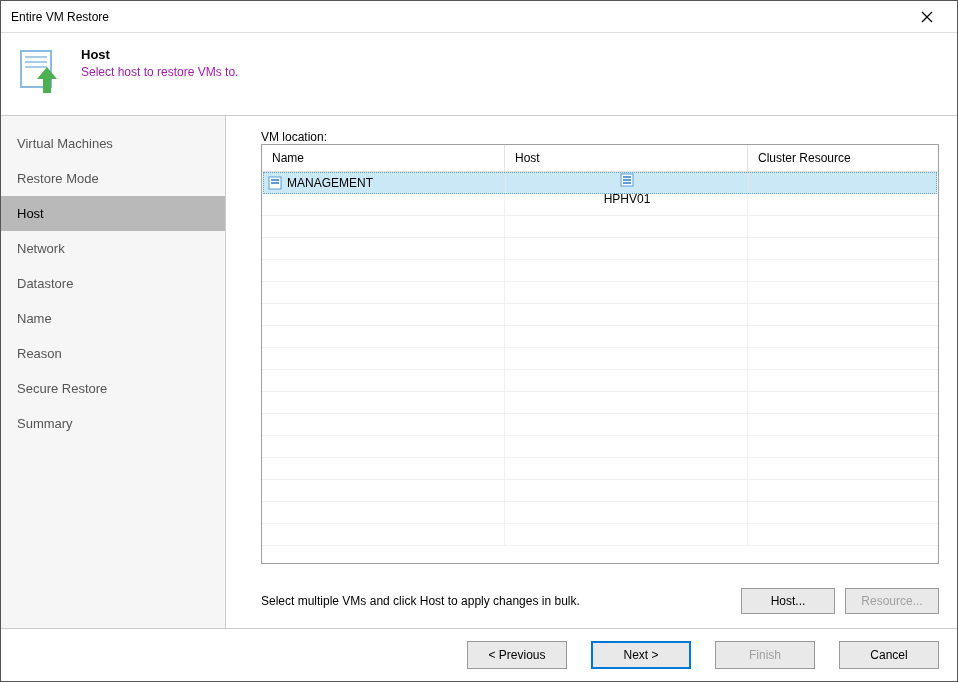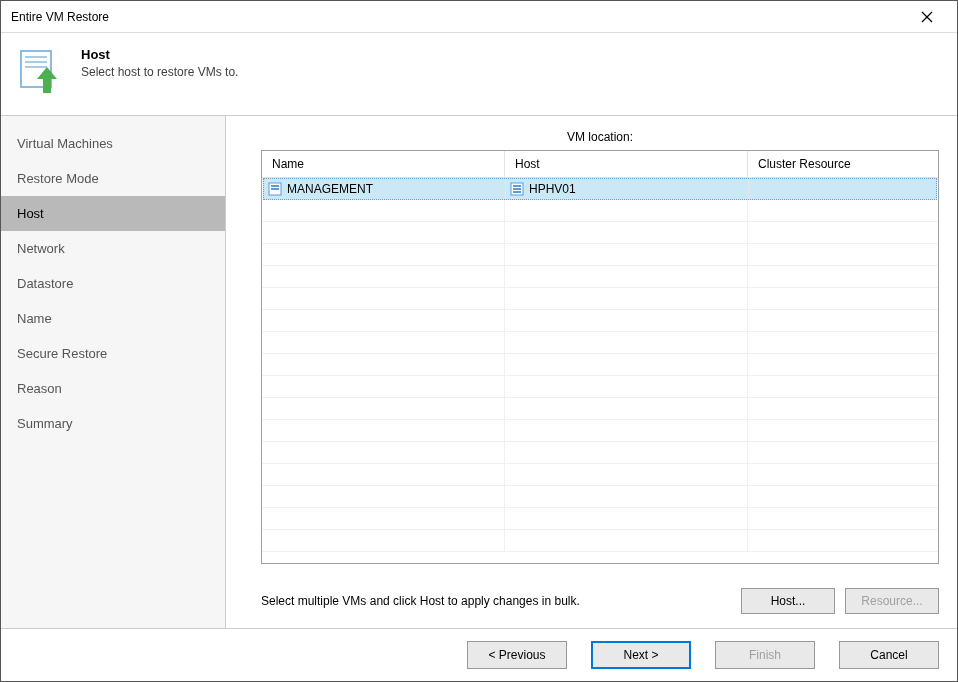--- a/index.html
+++ b/index.html
@@ -59,21 +59,21 @@
       justify-content: center;
       flex-shrink: 0;
     }
     .header-text .heading {
       font-weight: bold;
       font-size: 13px;
       margin-bottom: 3px;
     }
     .header-text .subheading {
       font-size: 12px;
-      color: #404040;
+      color: #a21caf;
     }
     .content-area {
       flex: 1;
       display: flex;
       border-top: 1px solid #ccc;
       min-height: 0;
       gap: 17px;
     }
     .sidebar {
       width: 225px;
@@ -93,22 +93,20 @@
     }
     .main {
       flex: 1;
       padding: 14px 18px 14px 18px;
       display: flex;
       flex-direction: column;
       min-height: 0;
     }
     .main-label {
       font-size: 12px;
-      margin-bottom: 6px;
-      text-align: center;
     }
     .table-container {
       border: 1px solid #a0a0a0;
       flex: 1;
       display: flex;
       flex-direction: column;
       overflow: hidden;
     }
     .table-header {
       display: flex;
@@ -143,21 +141,21 @@
     }
     .td {
       display: flex;
       align-items: center;
       padding: 0 4px;
       border-right: 1px solid #e6e6e6;
       font-size: 12px;
       gap: 5px;
     }
     .td.col-name { width: 242px; }
-    .td.col-host { width: 243px; }
+    .td.col-host { width: 243px; flex-direction: column; }
     .td.col-cluster { flex: 1; border-right: none; }
     .row-grid {
       position: absolute;
       top: 22px;
       left: 0;
       right: 0;
       bottom: 0;
       display: flex;
       flex-direction: column;
     }
@@ -246,22 +244,22 @@
   </div>
 
   <div class="content-area">
     <div class="sidebar">
       <div class="sidebar-item"><span>Virtual Machines</span></div>
       <div class="sidebar-item"><span>Restore Mode</span></div>
       <div class="sidebar-item active"><span>Host</span></div>
       <div class="sidebar-item"><span>Network</span></div>
       <div class="sidebar-item"><span>Datastore</span></div>
       <div class="sidebar-item"><span>Name</span></div>
+      <div class="sidebar-item"><span>Reason</span></div>
       <div class="sidebar-item"><span>Secure Restore</span></div>
-      <div class="sidebar-item"><span>Reason</span></div>
       <div class="sidebar-item"><span>Summary</span></div>
     </div>
 
     <div class="main">
       <div class="main-label">VM location:</div>
       <div class="table-container">
         <div class="table-header">
           <div class="th col-name">Name</div>
           <div class="th col-host">Host</div>
           <div class="th col-cluster">Cluster Resource</div>

